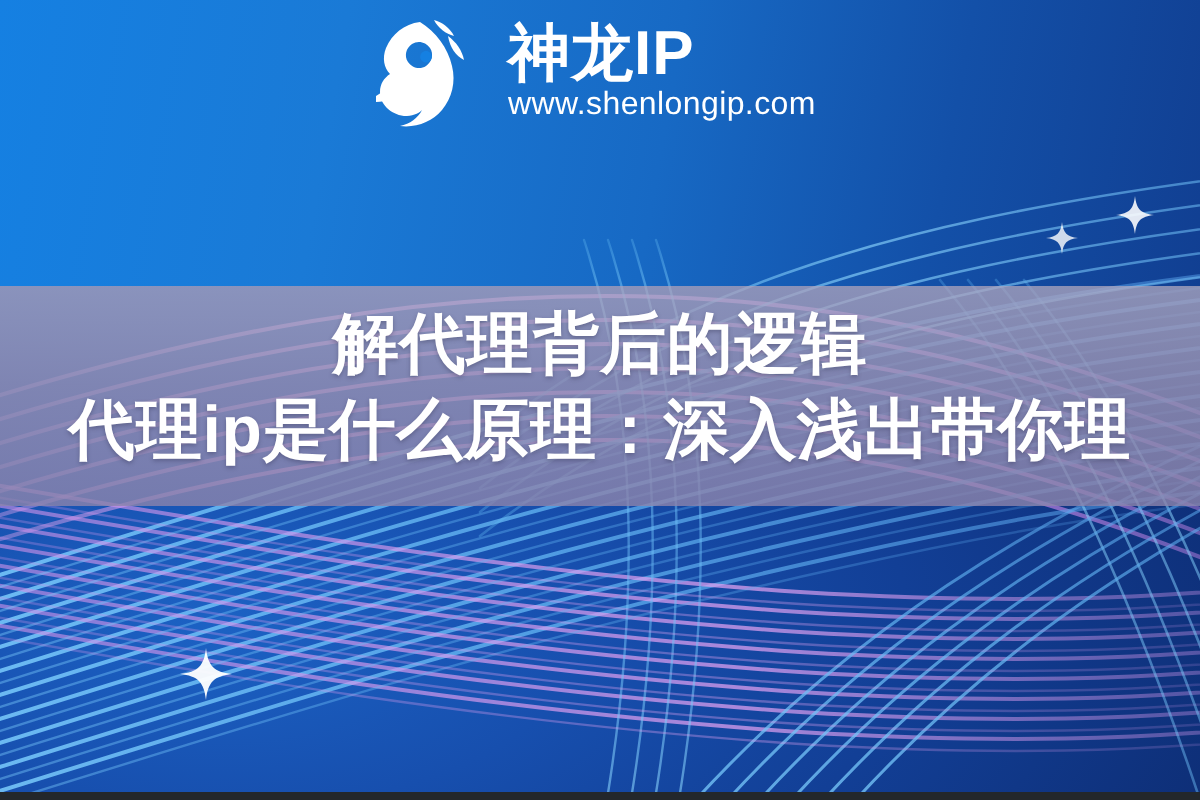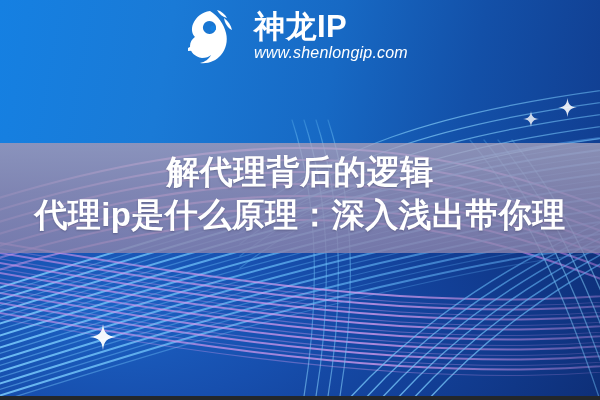--- a/index.html
+++ b/index.html
@@ -90,21 +90,20 @@
     white-space: nowrap;
   }
   #brand-url {
     color: #ffffff;
     font-size: 16px;
     font-weight: 400;
     line-height: 1.25;
     letter-spacing: 0.2px;
     white-space: nowrap;
     margin-top: 1px;
-    font-style: italic;
   }
 
   
   #title {
     position: absolute;
     left: 0;
     top: 150px;
     width: 600px;
     text-align: center;
     z-index: 6;

